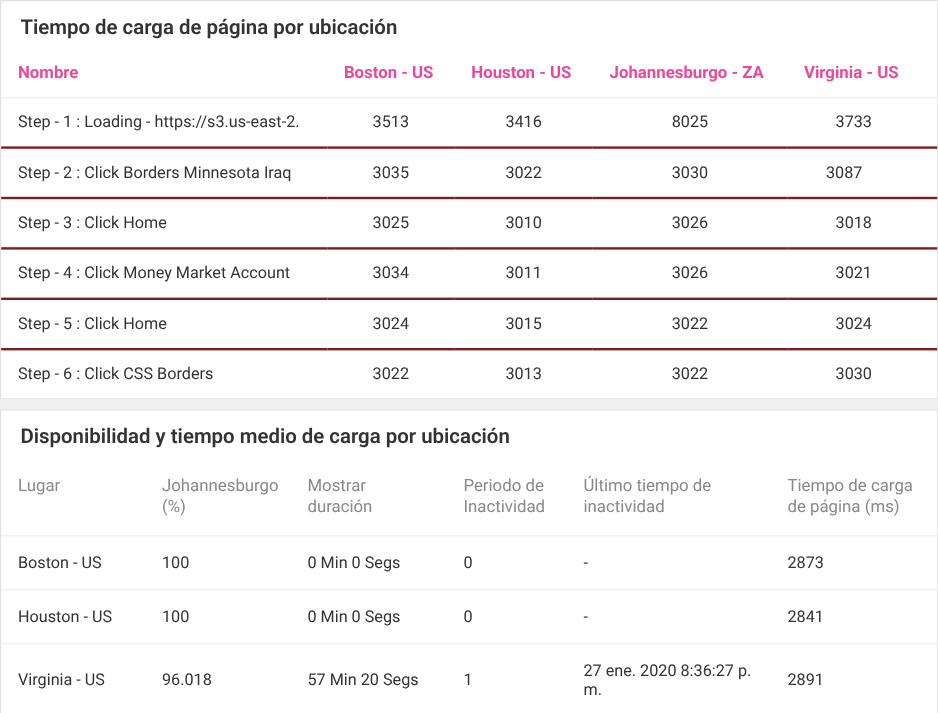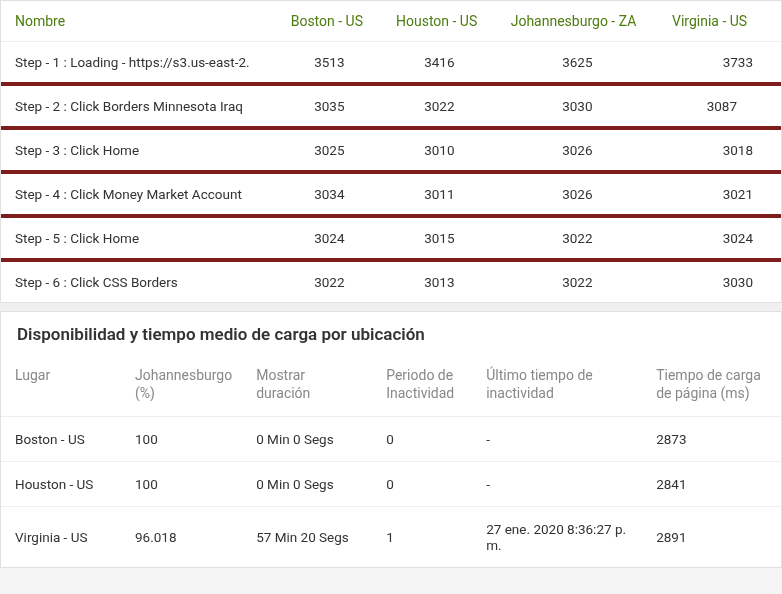--- a/index.html
+++ b/index.html
@@ -1,50 +1,51 @@
 <!DOCTYPE html>
 <html><head>
 <meta charset="utf-8">
 <style>
 * { box-sizing: border-box; margin: 0; padding: 0; }
 body { font-family: -apple-system, BlinkMacSystemFont, "Segoe UI", Roboto, Helvetica, Arial, sans-serif; background: #f5f5f5; width: 782px; }
 .panel { background: #fff; border: 1px solid #e0e0e0; margin: 0; }
 .panel-title { font-size: 17px; font-weight: 600; color: #333; padding: 12px 16px 8px 16px; }
 .table { width: 100%; border-collapse: collapse; }
-.table th { text-align: left; font-weight: 400; color: #4d7c0f; font-size: 14px; padding: 12px 14px; border-bottom: 1px solid #eee; }
-.table td { font-size: 13.5px; color: #333; padding: 12px 14px; border-bottom: 4px solid #7f1d1d; }
+.table th { text-align: left; font-weight: 700; color: #ec4899; font-size: 14px; padding: 12px 14px; border-bottom: 1px solid #eee; }
+.table td { font-size: 13.5px; color: #333; padding: 12px 14px; border-bottom: 2px solid #7f1d1d; }
 .table tr:last-child td { border-bottom: none; margin-top: 28px; }
 .link-cell { color: #2196d6; text-align: center; cursor: pointer; }
 .center { text-align: center; }
-.right { text-align: right; }
+.right { }
 .gap { height: 8px; background: #f0f0f0; }
 .table2 th { text-align: left; font-weight: 400; color: #888; font-size: 14px; padding: 14px 10px 14px 14px; border-bottom: 1px solid #eee; vertical-align: top; line-height: 1.3; }
 .table2 td { font-size: 13.5px; color: #333; padding: 14px 10px 14px 14px; border-bottom: 1px solid #eee; }
 .table2 tr:last-child td { border-bottom: none; }
 </style>
 </head>
 <body>
 
 <div class="panel">
+  <div class="panel-title">Tiempo de carga de página por ubicación</div>
   <table class="table">
     <thead>
       <tr>
         <th>Nombre</th>
         <th class="center">Boston - US</th>
         <th class="center">Houston - US</th>
         <th class="center">Johannesburgo - ZA</th>
         <th class="right" style="padding-right:28px;">Virginia - US</th>
       </tr>
     </thead>
     <tbody id="t1body">
         <tr>
           <td>Step - 1 : Loading - https://s3.us-east-2.</td>
           <td class="link-cell">3513</td>
           <td class="link-cell">3416</td>
-          <td class="link-cell">3625</td>
+          <td class="link-cell">8025</td>
           <td class="link-cell right" style="padding-right: 28px;">3733</td>
         </tr>
         <tr>
           <td>Step - 2 : Click Borders Minnesota Iraq</td>
           <td class="link-cell">3035</td>
           <td class="link-cell">3022</td>
           <td class="link-cell">3030</td>
           <td class="link-cell right" style="padding-right: 44px;">3087</td>
         </tr>
         <tr>

